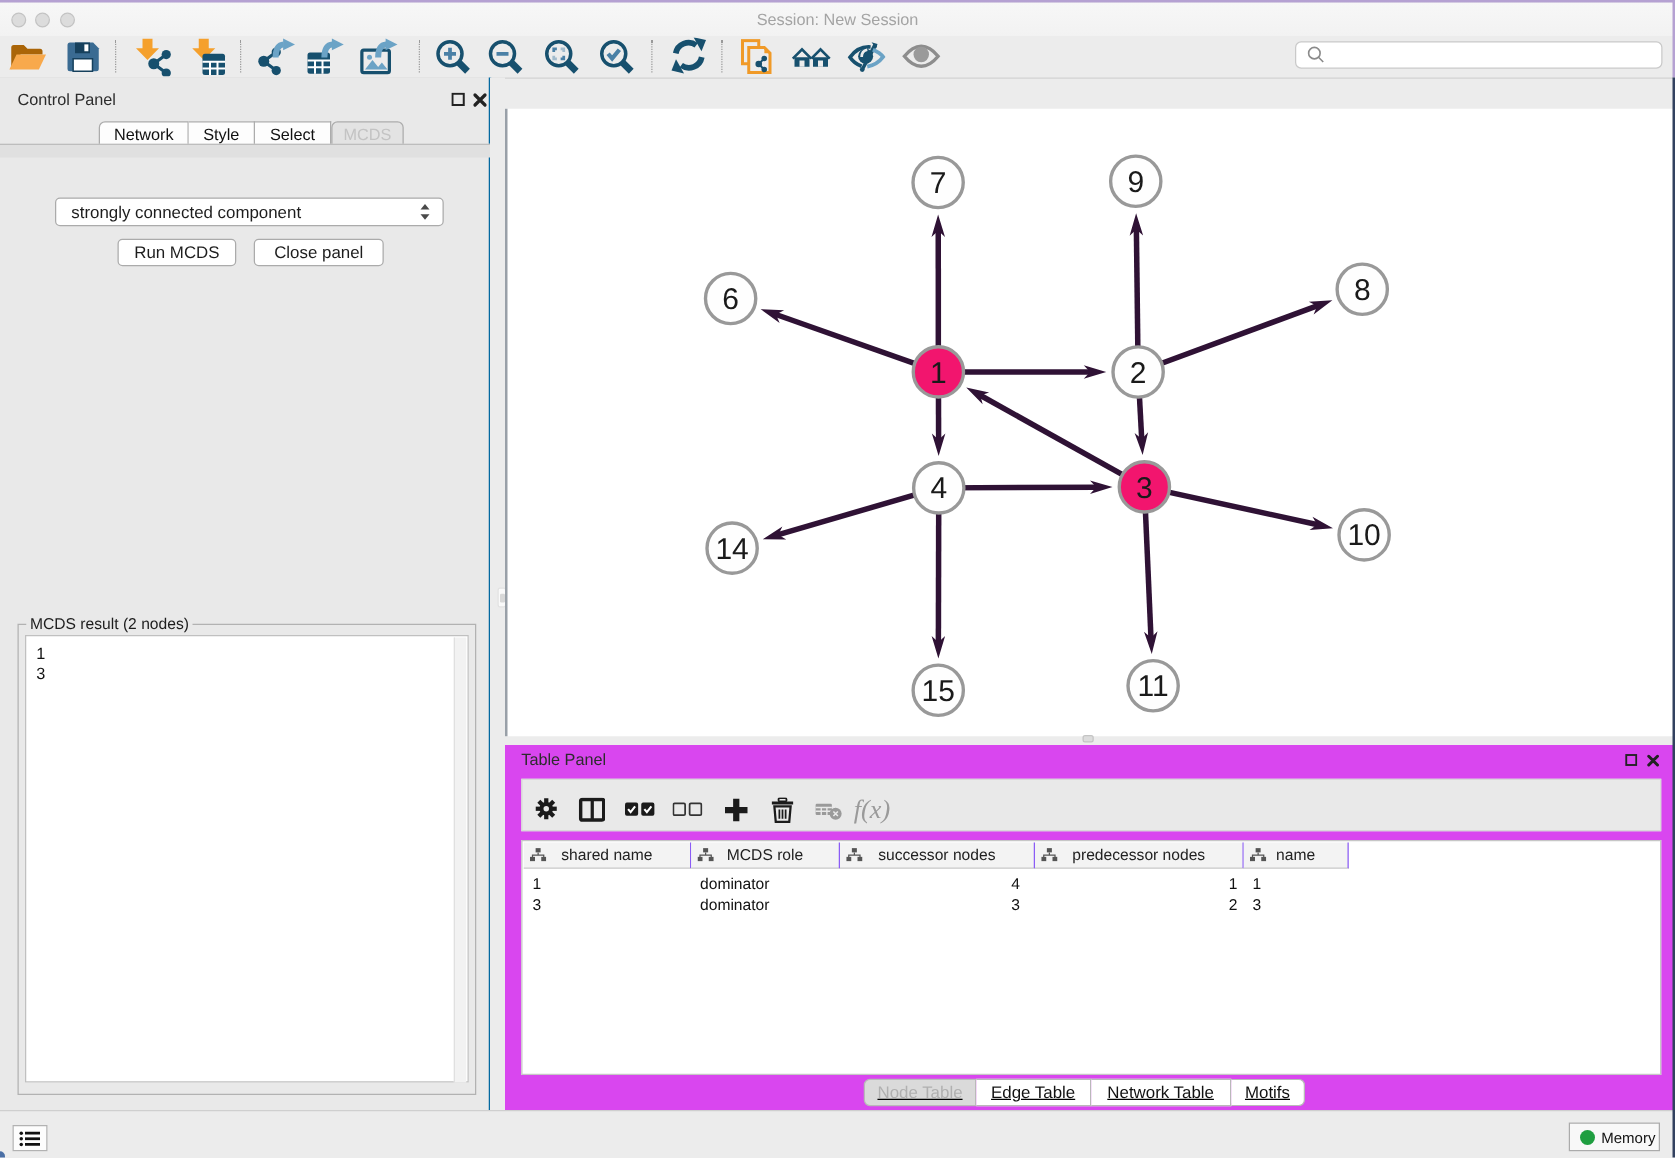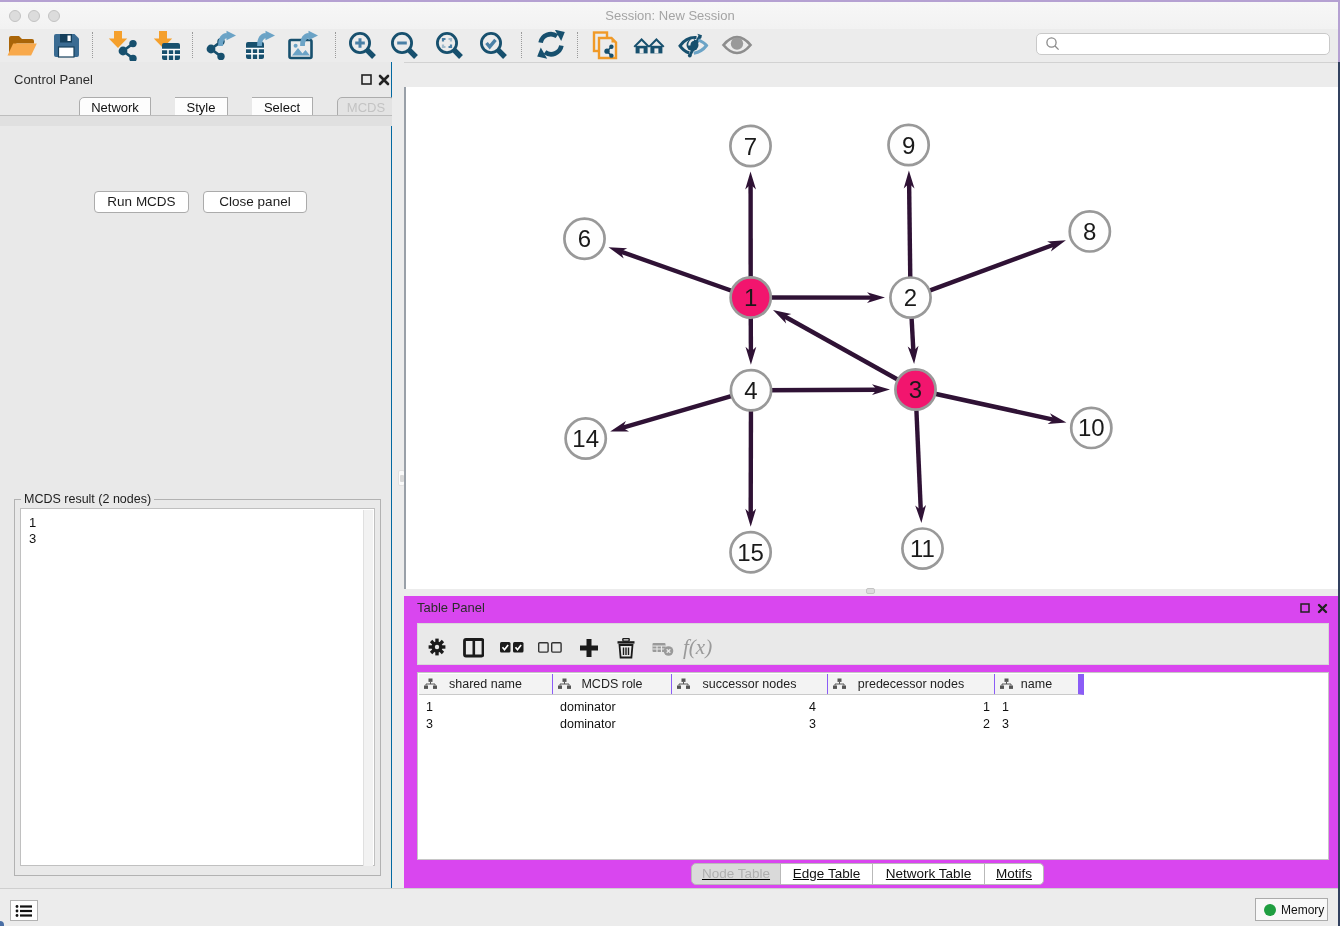--- a/index.html
+++ b/index.html
@@ -38,21 +38,21 @@
   #nettitle{position:absolute;left:0;top:0;width:936px;height:23px;background:linear-gradient(#f2f2f2,#dcdcdc);border-top:1px solid #c9c9c9;border-bottom:1px solid #a9a9a9;box-sizing:border-box;}
   #nettitletext{position:absolute;top:4px;left:0;width:936px;text-align:center;font-size:12.5px;color:#111;}
   .light{position:absolute;top:6px;width:13px;height:13px;border-radius:50%;box-sizing:border-box;}
   .light svg{position:absolute;left:0;top:0;}
   #netcanvas{position:absolute;left:0;top:23px;width:936px;height:502px;background:#fff;}
   
   #tpanel{left:404px;top:596px;width:936px;height:292px;background:#d946ef;}
   #tphead{position:absolute;left:13px;top:4px;font-size:13px;color:#2c2c2c;}
   #ttoolbar{position:absolute;left:13px;top:27px;width:910px;height:40px;background:#e9e9e9;border:1px solid #d8d8d8;}
   #ttable{position:absolute;left:13px;top:76px;width:910px;height:186px;background:#fff;border:1px solid #c6c6c6;}
-  .th{position:absolute;top:1px;height:20px;background:#f3f3f3;border-right:6px solid #8b5cf6;border-bottom:1px solid #cacaca;font-size:12.5px;color:#222;text-align:center;line-height:20px;}
+  .th{position:absolute;top:1px;height:20px;background:#f3f3f3;border-right:1px solid #8b5cf6;border-bottom:1px solid #cacaca;font-size:12.5px;color:#222;text-align:center;line-height:20px;}
   .td{position:absolute;font-size:12.5px;color:#111;height:16px;line-height:16px;}
   .btabs{position:absolute;top:267px;left:0;width:936px;display:flex;justify-content:center;text-decoration:underline;}
   .btab{box-sizing:border-box;text-align:center;height:22px;border:1px solid #b9b9b9;border-left:none;background:#fff;font-size:13.5px;color:#111;line-height:20px;vertical-align:top;}
   
   #statusbar{left:0;top:888px;width:1340px;height:38px;background:#ececec;border-top:1px solid #cfcfcf;}
   #listbtn{position:absolute;left:10px;top:11px;width:28px;height:21px;background:#fdfdfd;border:1px solid #b2b2b2;box-sizing:border-box;}
   #membtn{position:absolute;left:1255px;top:9px;width:73px;height:23px;background:#f8f8f8;border:1px solid #ababab;box-sizing:border-box;font-size:12px;color:#111;}
 </style>
 </head>
 <body>
@@ -203,27 +203,33 @@
   <div class="abs" id="cpanel">
     <div id="cphead">
       <span style="position:absolute;left:14px;top:10px;">Control Panel</span>
       <svg width="11" height="11" style="position:absolute;left:361px;top:12px;" viewBox="0 0 11 11">
           <rect x="1" y="1" width="9" height="9" fill="none" stroke="#222" stroke-width="1.6"></rect>
         </svg>
       <svg width="12" height="12" style="position:absolute;left:378px;top:12px;" viewBox="0 0 12 12">
           <path d="M2,2 L10,10 M10,2 L2,10" stroke="#222" stroke-width="2.6" stroke-linecap="round"></path>
         </svg>
     </div>
-    <div class="tabrow" style="left:79px;top:35px;gap:24px;">
+    <div class="tabrow" style="left:79px;top:35px;">
       <div class="tab first" style="width:72px;">Network</div>
       <div class="tab" style="width:53px;">Style</div>
       <div class="tab" style="width:61px;">Select</div>
       <div class="tab sel" style="width:58px;">MCDS</div>
     </div>
     <div id="cpstrip"></div>
+    <div id="dropdown">strongly connected component
+      <svg width="10" height="15" style="position:absolute;right:9px;top:3px" viewBox="0 0 10 15">
+          <path d="M5,1.2 L8.6,5.6 H1.4 Z" fill="#4a4a4a"></path>
+          <path d="M5,13.8 L1.4,9.4 H8.6 Z" fill="#4a4a4a"></path>
+        </svg>
+    </div>
     <div class="btn" style="left:94px;width:95px;">Run MCDS</div>
     <div class="btn" style="left:203px;width:104px;">Close panel</div>
     <div id="fieldset">
       <div id="fslegend">MCDS result (2 nodes)</div>
       <div id="fsinner">1<br>3<div id="fsscroll"></div></div>
     </div>
   </div>
 
   <div class="abs" id="vsplit">
       <div id="vhandle">

